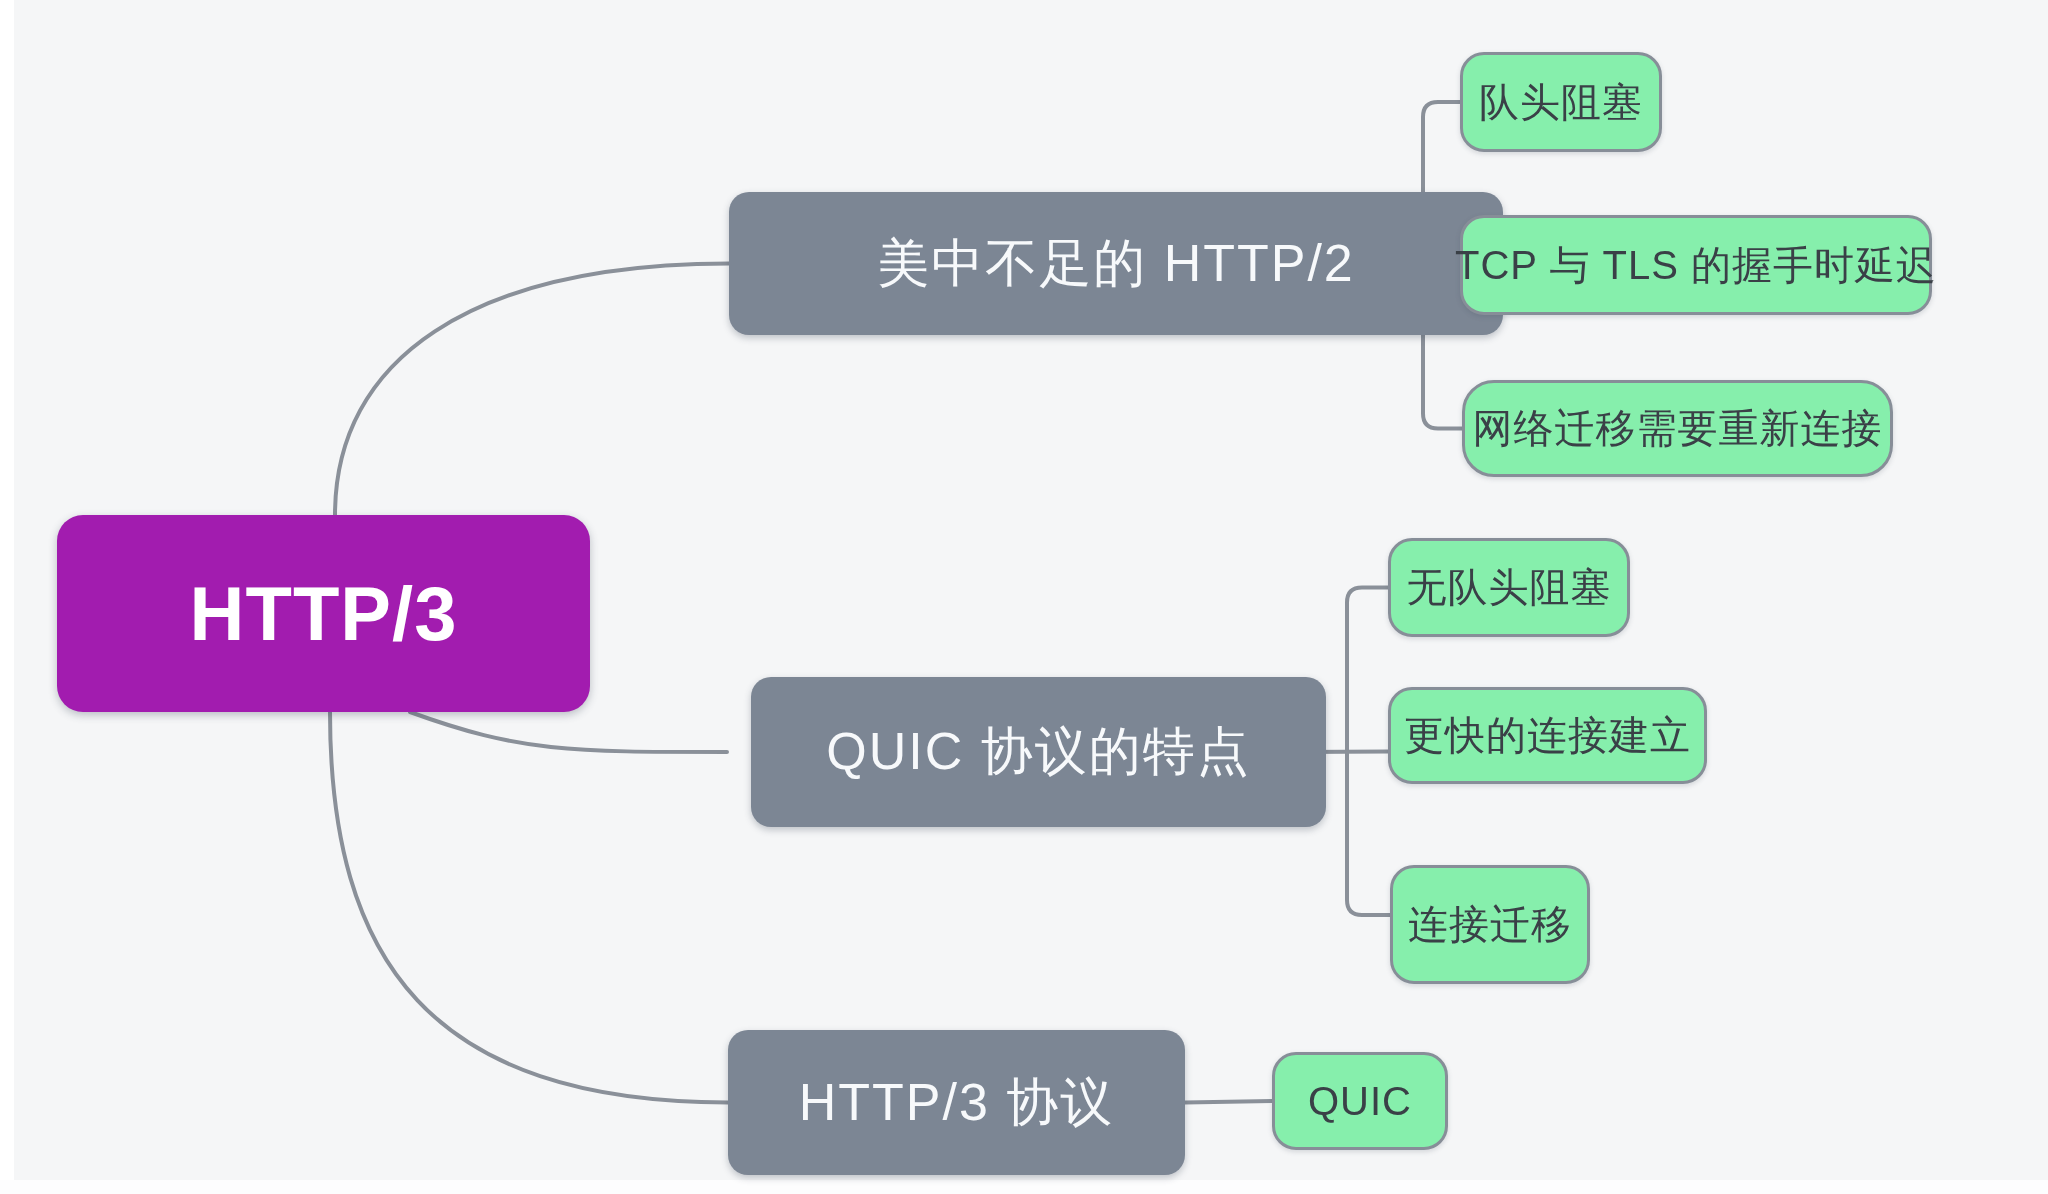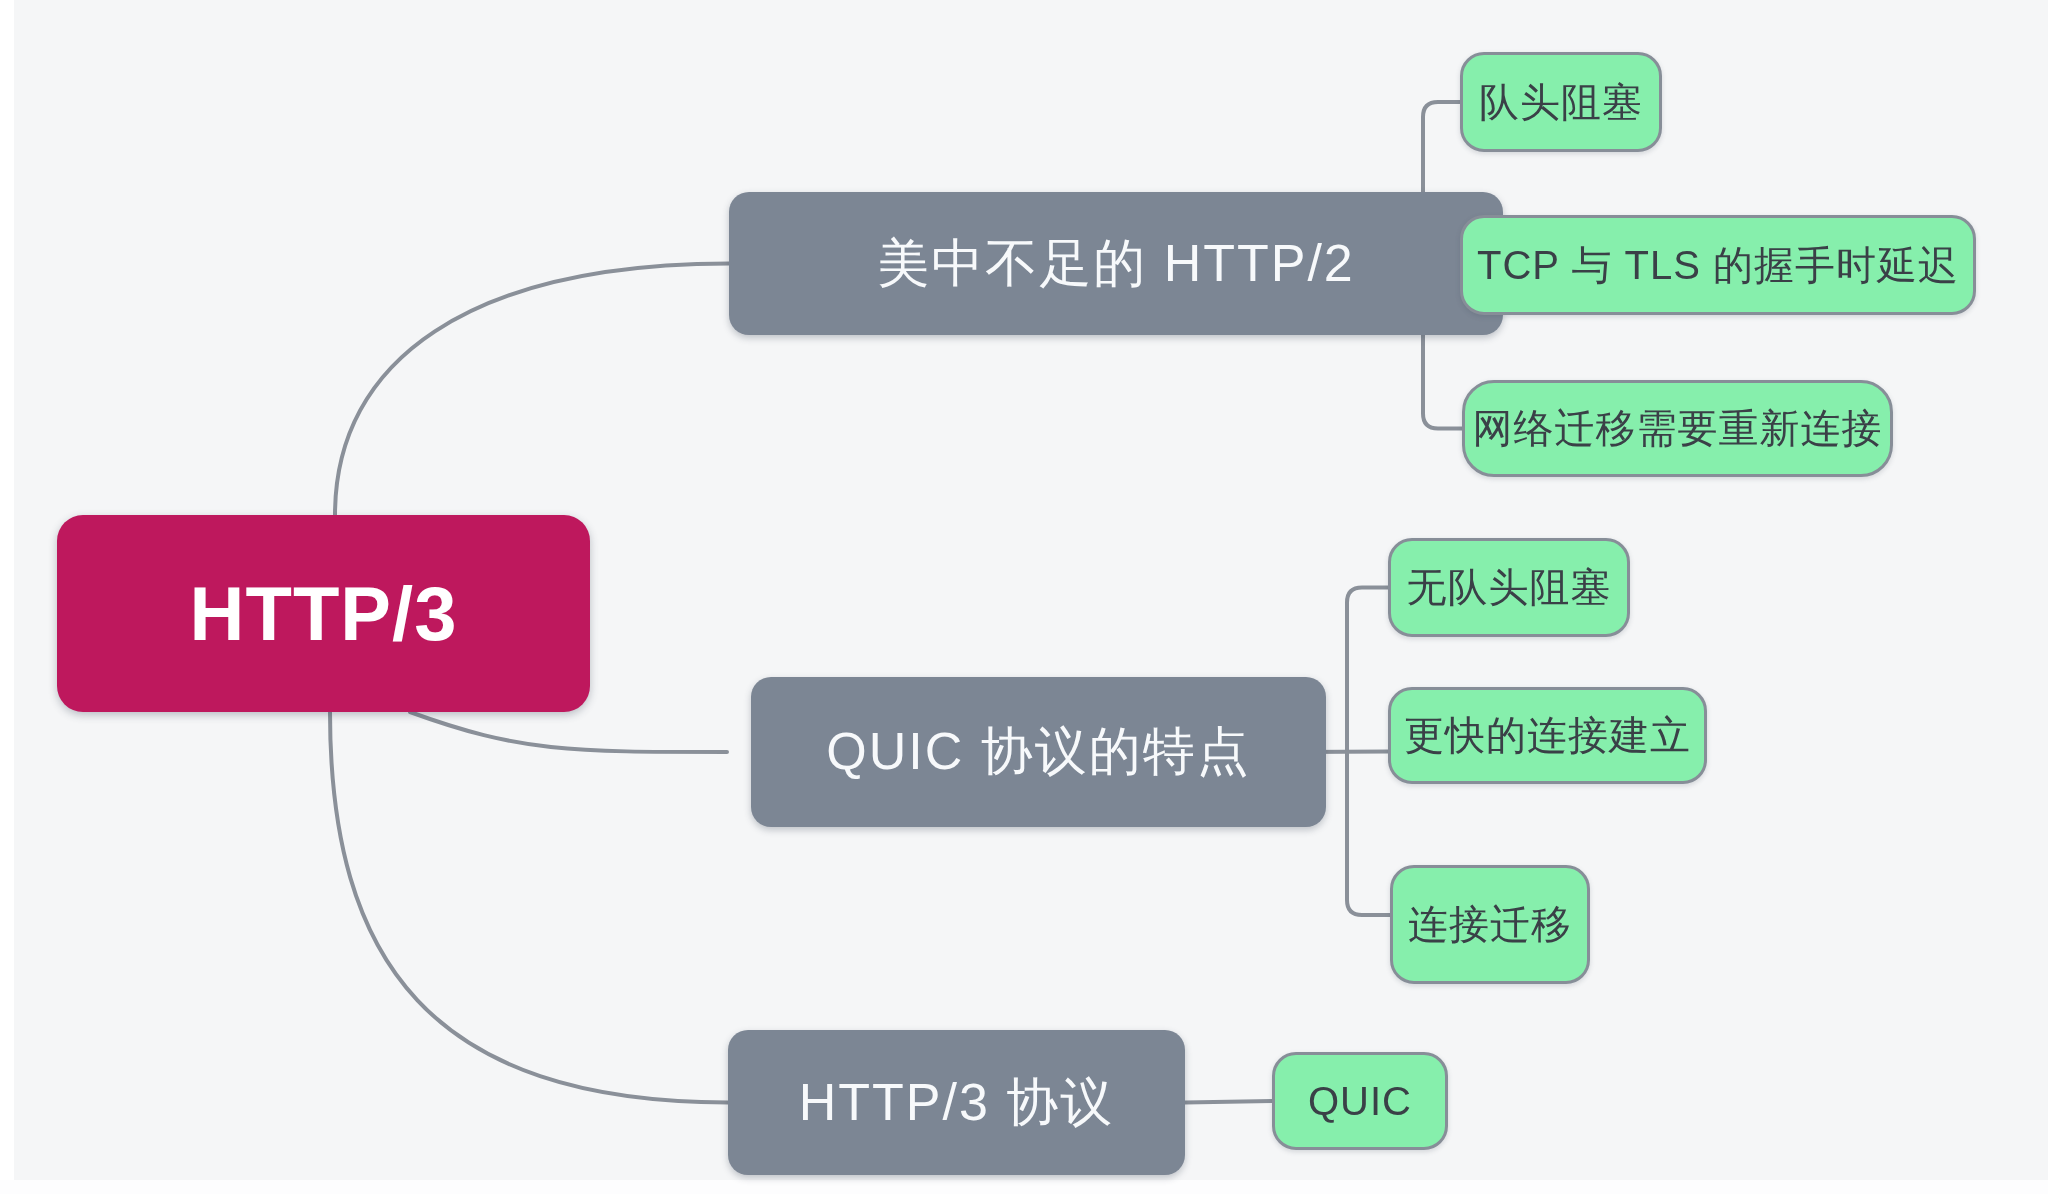--- a/index.html
+++ b/index.html
@@ -18,21 +18,21 @@
   #bottom-strip{position:absolute;left:0;bottom:0;width:100%;height:14px;background:#fdfdfe;}
   #connector-layer{position:absolute;left:0;top:0;width:2048px;height:1194px;}
   .node{
     position:absolute;
     display:flex;align-items:center;justify-content:center;
     box-sizing:border-box;
     white-space:nowrap;
     cursor:pointer;
   }
   .node-root{
-    background:#be185d;
+    background:#a21caf;
     border-radius:26px;
     color:#ffffff;
     font-size:76px;font-weight:bold;
     letter-spacing:1px;
     box-shadow:0 3px 8px rgba(50,60,80,.30);
   }
   .node-branch{
     background:#7c8694;
     border-radius:20px;
     color:#f7f9fb;
@@ -72,21 +72,21 @@
   <div id="nodes">
       <div class="node node-root" style="left: 57px; top: 515px; width: 533px; height: 197px;">
         <span class="node-label">HTTP/3</span>
       </div>
       <div class="node node-branch" style="left: 729px; top: 192px; width: 774px; height: 143px;">
         <span class="node-label">美中不足的 HTTP/2</span>
       </div>
       <div class="node node-leaf" style="left: 1460px; top: 52px; width: 202px; height: 100px;">
         <span class="node-label">队头阻塞</span>
       </div>
-      <div class="node node-leaf" style="left: 1460px; top: 215px; width: 516px; height: 100px;">
+      <div class="node node-leaf" style="left: 1460px; top: 215px; width: 472px; height: 100px;">
         <span class="node-label">TCP 与 TLS 的握手时延迟</span>
       </div>
       <div class="node node-leaf" style="left: 1462px; top: 380px; width: 431px; height: 97px; border-radius: 32px;">
         <span class="node-label">网络迁移需要重新连接</span>
       </div>
       <div class="node node-branch" style="left: 727px; top: 677px; width: 575px; height: 150px; margin-left: 24px;">
         <span class="node-label">QUIC 协议的特点</span>
       </div>
       <div class="node node-leaf" style="left: 1388px; top: 538px; width: 242px; height: 99px;">
         <span class="node-label">无队头阻塞</span>

